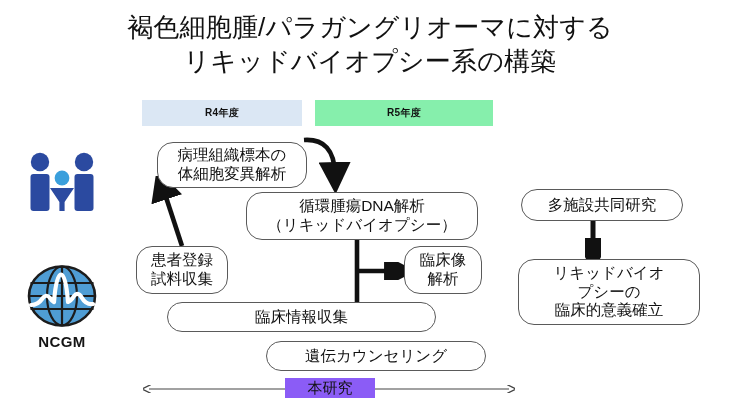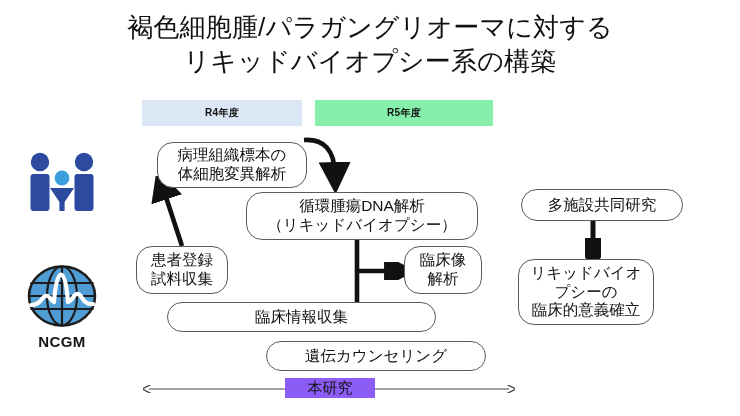--- a/index.html
+++ b/index.html
@@ -80,21 +80,21 @@
     white-space: pre-line;
     z-index: 5;
   }
   #box-pathology  { left: 157px; top: 142px; width: 150px; height: 46px; }
   #box-ctdna      { left: 246px; top: 192px; width: 232px; height: 48px; }
   #box-registry   { left: 136px; top: 246px; width: 92px;  height: 48px; }
   #box-clinimage  { left: 404px; top: 246px; width: 78px;  height: 48px; }
   #box-clinfo     { left: 167px; top: 302px; width: 269px; height: 30px; }
   #box-counsel    { left: 266px; top: 341px; width: 220px; height: 30px; }
   #box-multicenter{ left: 521px; top: 189px; width: 162px; height: 32px; }
-  #box-impact     { left: 518px; top: 259px; width: 136px; height: 66px; }
+  #box-impact     { left: 518px; top: 259px; width: 182px; height: 66px; }
 
   
   .conn { position: absolute; z-index: 2; }
   #conn-curve   { left: 300px; top: 134px; }
   #conn-diag    { left: 150px; top: 176px; }
   #conn-vert    { left: 352px; top: 238px; }
   #conn-branch  { left: 356px; top: 262px; }
   #conn-multi   { left: 585px; top: 219px; }
 
   

